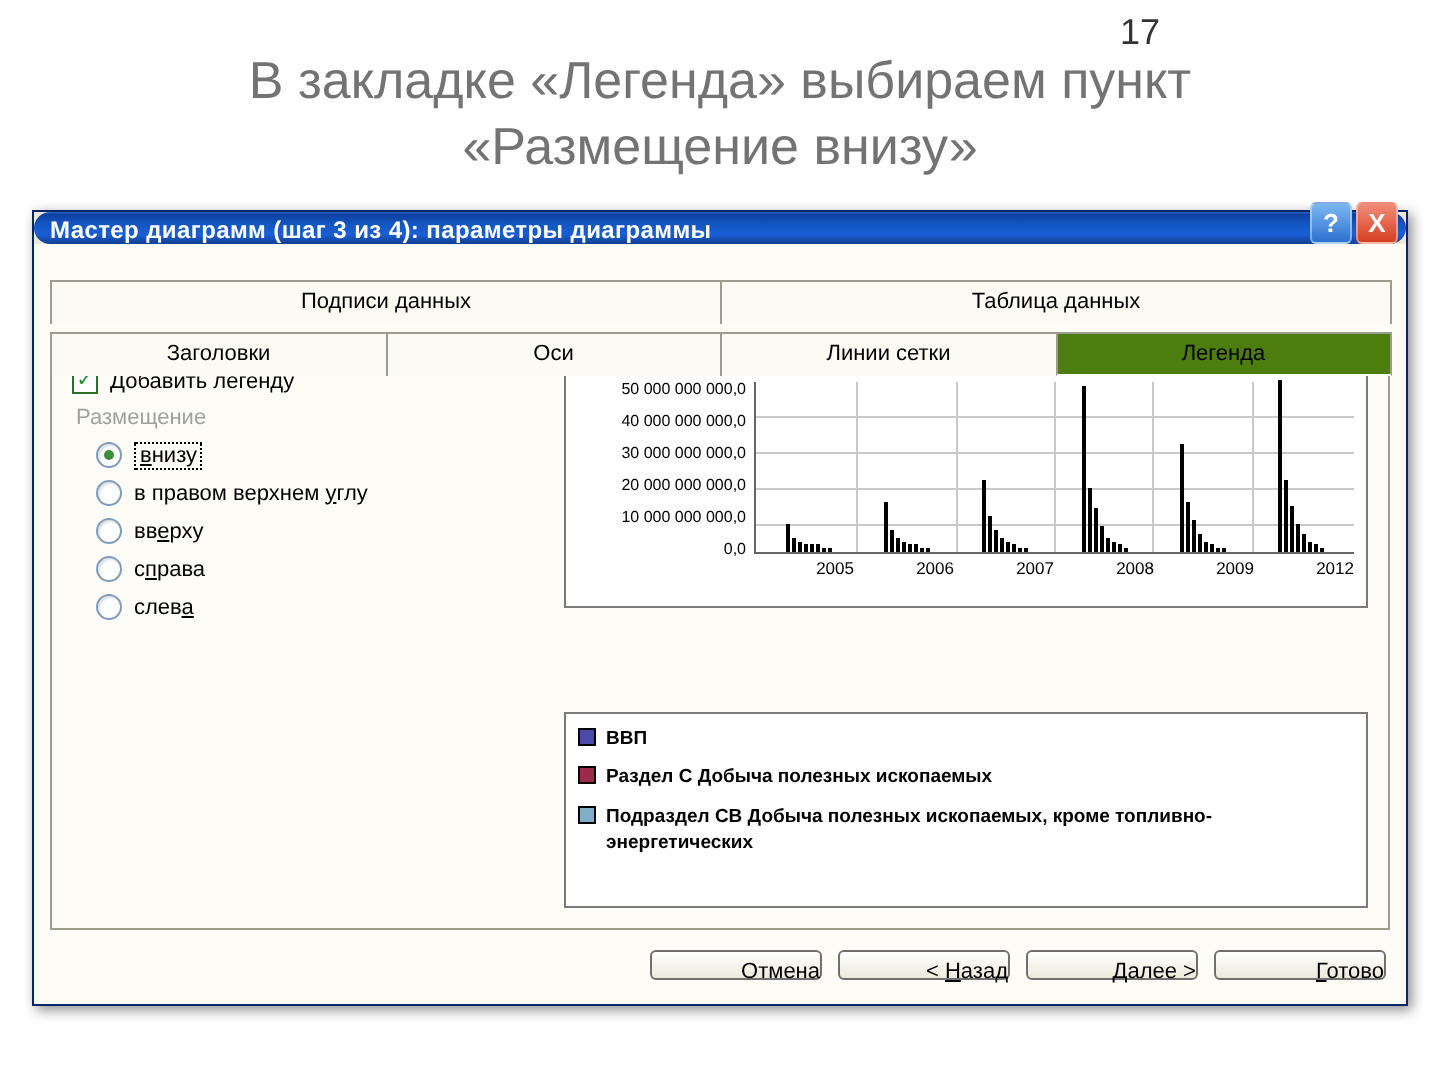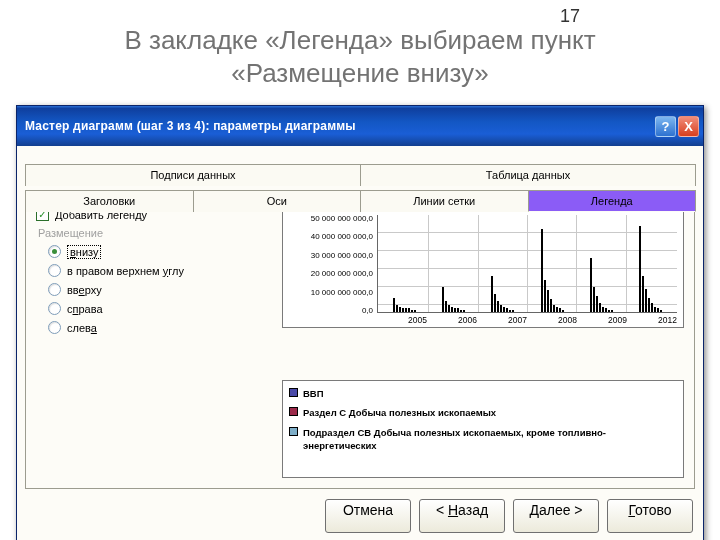--- a/index.html
+++ b/index.html
@@ -27,28 +27,29 @@
     padding: 24px 40px 8px 40px;
     line-height: 1.25;
   }
   .window {
     margin: 8px 16px 0 16px;
     border: 1px solid #0a246a;
     box-shadow: 2px 2px 6px rgba(0,0,0,.45);
     background: #ece9d8;
   }
   .titlebar {
-    height: 40px;
+    height: 16px;
     background: linear-gradient(to bottom,#2a6fd6 0%,#0f3f9e 6%,#1357c4 40%,#1a5ed6 70%,#123f8f 100%);
     display: flex;
-    align-items: center;
+    align-items: flex-end;
     padding: 0 4px 0 8px;
     color: #fff;
     font-weight: bold;
     font-size: 12px;
+    border-radius: 11px;
   }
   .titlebar .title { flex: 1; letter-spacing: .2px; }
   .tb-btn {
     width: 21px; height: 21px;
     margin-left: 2px;
     border-radius: 3px;
     border: 1px solid rgba(255,255,255,.4);
     display: flex; align-items: center; justify-content: center;
     font-weight: bold;
     font-size: 13px;
@@ -69,21 +70,21 @@
     border:1px solid #9c9c8f;
     border-bottom:none;
     background:#fbfaf3;
     text-align:center;
     line-height:20px;
     font-size:11px;
     margin-right:-1px;
     cursor:default;
   }
   .tab.active {
-    background:#8b5cf6;
+    background:#4d7c0f;
     border-bottom:1px solid #fdfcf7;
     z-index:2;
     font-weight:normal;
   }
   .panel {
     border:1px solid #9c9c8f;
     margin-top:-1px;
     background:#fdfcf7;
     height: 292px;
     display:flex;
@@ -115,21 +116,21 @@
   .right-col {
     flex:1;
     display:flex;
     flex-direction:column;
     gap:4px;
   }
   .chart-box {
     border:1px solid #7a7a7a;
     background:#fff;
     height:120px;
-    padding:4px 6px 0 2px;
+    padding:4px 6px 12px 2px;
     display:flex;
     gap:2px;
   }
   .ylabels {
     width:90px;
     display:flex;
     flex-direction:column;
     justify-content:space-between;
     align-items:flex-end;
     font-size:8px;
@@ -182,26 +183,26 @@
   .sw.f3 { background:#d9d9a0; }
   .sw.f4 { background:#7eaec8; }
   .btn-row {
     display:flex;
     justify-content:flex-end;
     gap:8px;
     padding:10px 2px 2px 2px;
   }
   .btn {
     min-width:86px;
-    height:34px;
+    height:15px;
     border:1px solid #707070;
     border-radius:3px;
     background:linear-gradient(#fff,#eceadb);
-    font-size:14px;
-    text-align:center;
+    font-size:11px;
+    text-align:right;
     line-height:21px;
     box-shadow:0 1px 0 #fff inset;
     cursor:default;
   }
   .btn .ul { text-decoration: underline; }
 </style>
 </head>
 <body>
 
 <div class="slide-number">17</div>

